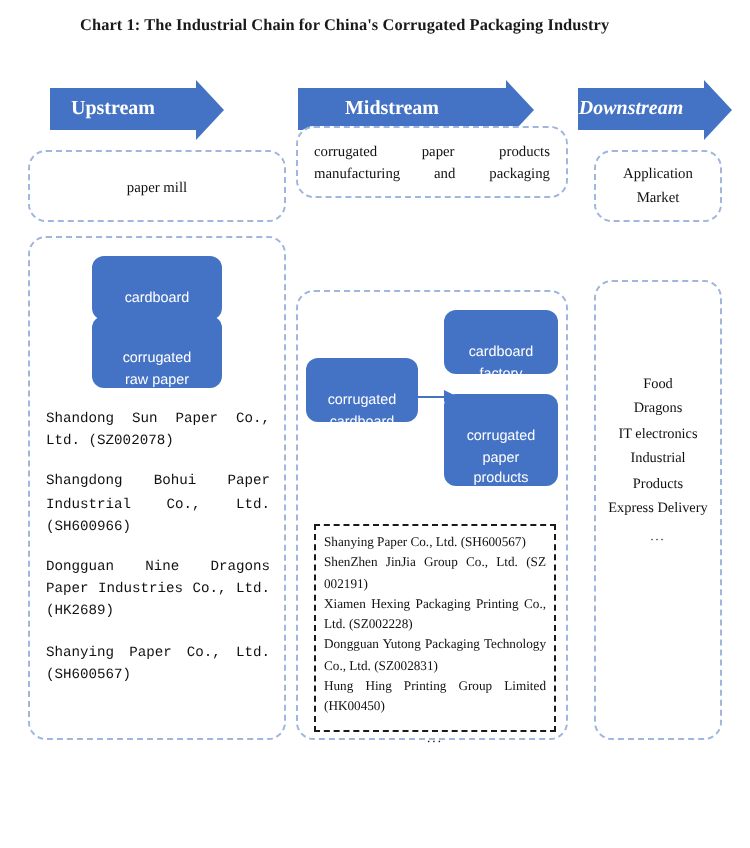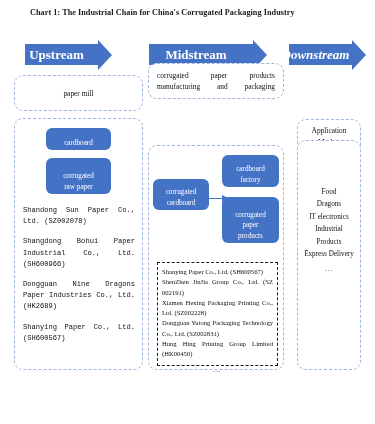--- a/index.html
+++ b/index.html
@@ -7,36 +7,36 @@
     width:375px;height:424px;
     background:#ffffff;
     font-family:"Liberation Serif", serif;
     color:#000000;
     position:relative;
     overflow:hidden;
   }
   .canvas{position:relative;width:375px;height:424px;}
 
   .title{
-    position:absolute;left:30px;top:8px;
+    position:absolute;left:40px;top:8px;
     font-family:"Liberation Serif", serif;
     font-weight:bold;font-size:8.2px;
     letter-spacing:0.05px;
     white-space:nowrap;
     color:#1a1a1a;
   }
 
   
   .arrow{
     position:absolute;height:21px;
     background:#4472c4;
     display:flex;align-items:center;justify-content:center;
   }
   .arrow .alabel{
-    color:#ffffff;font-weight:bold;font-size:13px;
+    color:#ffffff;font-weight:bold;font-size:10px;
     font-family:"Liberation Serif", serif;
     margin-left:-10px;
     white-space:nowrap;
     text-align:center;
   }
   .arrow .head{
     position:absolute;right:-14px;top:-4.5px;
     width:0;height:0;
     border-top:15px solid transparent;
     border-bottom:15px solid transparent;
@@ -58,44 +58,44 @@
     font-family:"Liberation Serif", serif;
     font-size:7.4px;color:#111111;
     line-height:11px;
   }
 
   #box-paper-mill{left:14px;top:75px;width:129px;height:36px;
     display:flex;align-items:center;justify-content:center;}
   #box-mid-top{left:148px;top:63px;width:136px;height:36px;
     display:flex;align-items:center;justify-content:center;padding:0 8px;}
   #box-app-market{left:297px;top:75px;width:64px;height:36px;
-    display:flex;align-items:center;justify-content:center;margin-top:44px;}
+    display:flex;align-items:center;justify-content:center;}
 
   #box-mid-top .dbox-text{
     text-align:justify;text-align-last:justify;width:100%;
   }
   #box-app-market .dbox-text{text-align:center;line-height:12px;}
 
   #panel-left{left:14px;top:118px;width:129px;height:252px;}
   #panel-mid{left:148px;top:145px;width:136px;height:225px;}
   #panel-right{left:297px;top:140px;width:64px;height:230px;}
 
   
   .node{
     position:absolute;
     background:#4472c4;
     border-radius:6px;
     color:#ffffff;
-    font-family:Liberation Serif, serif;
+    font-family:Liberation Sans, sans-serif;
     font-size:7.2px;
-    display:flex;align-items:flex-end;justify-content:center;
+    display:flex;align-items:flex-start;justify-content:center;
     text-align:center;
     line-height:10.5px;
     box-sizing:border-box;
-    padding:2px;
+    padding:16px;
   }
   #node-cardboard{left:46px;top:128px;width:65px;height:22px;}
   #node-raw-paper{left:46px;top:158px;width:65px;height:36px;}
   #node-corr-cardboard{left:153px;top:179px;width:56px;height:31px;}
   #node-cardboard-factory{left:222px;top:155px;width:57px;height:32px;}
   #node-corr-paper-products{left:222px;top:197px;width:57px;height:46px;}
 
   
   #connector{
     position:absolute;left:209px;top:197px;width:20px;height:2px;

